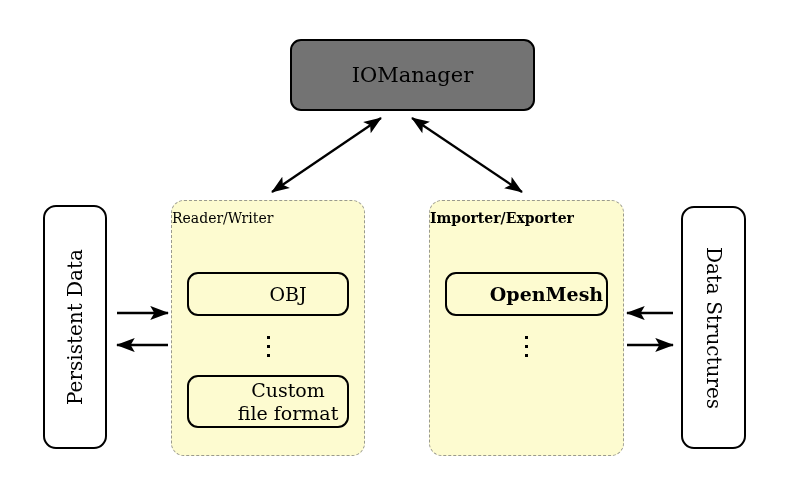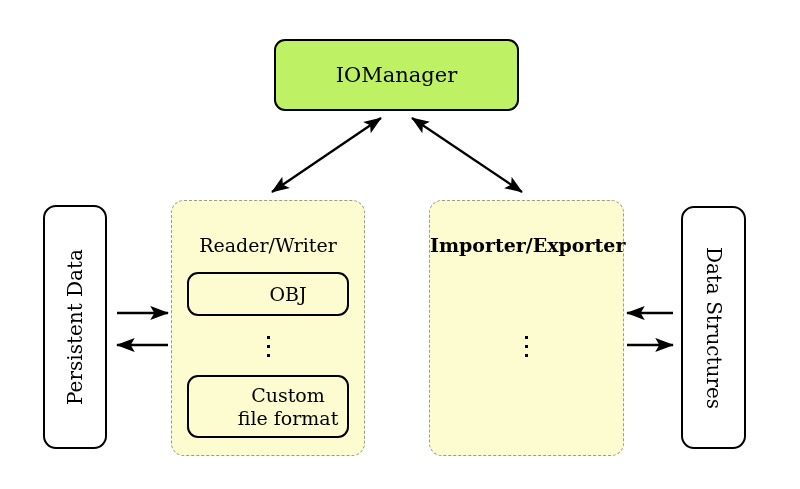--- a/index.html
+++ b/index.html
@@ -26,26 +26,27 @@
     height: 489px;
     pointer-events: none;
   }
 
   
   .node {
     position: absolute;
     box-sizing: border-box;
     border: 2.6px solid #000000;
     border-radius: 11px;
-    background: #bef264;
+    background: #737373;
     display: flex;
     align-items: center;
     justify-content: center;
     text-align: right;
     line-height: 1.18;
+    margin-left: 16px;
   }
 
   #io-manager {
     left: 274px;
     top: 39px;
     width: 245px;
     height: 72px;
     font-size: 21px;
   }
 
@@ -94,23 +95,23 @@
     top: 200px;
     height: 256px;
   }
   #panel-readerwriter { left: 171px; width: 194px; }
   #panel-importexport { left: 429px; width: 195px; font-weight: bold; }
 
   .panel-title {
     position: absolute;
     left: 0;
     right: 0;
-    top: 33px;
-    text-align: center;
-    font-size: 19px;
+    top: 9px;
+    text-align: left;
+    font-size: 14px;
     white-space: nowrap;
   }
 
   
   .panel-item {
     position: absolute;
     box-sizing: border-box;
     border: 2.6px solid #000000;
     border-radius: 11px;
     background: #fdfbd0;
@@ -125,21 +126,21 @@
   .item-top {
     left: 15px;
     right: 15px;
     top: 71px;
     height: 44px;
   }
   .item-bottom {
     left: 15px;
     right: 15px;
     top: 174px;
-    height: 63px;
+    height: 53px;
   }
 
   .vdots {
     position: absolute;
     left: 0;
     right: 0;
     top: 126px;
     height: 38px;
     display: flex;
     flex-direction: column;
@@ -211,20 +212,23 @@
       <span>
         <span>Custom</span><br>
         <span>file format</span>
       </span>
     </div>
   </div>
 
   <div class="panel" id="panel-importexport">
     <div class="panel-title">Importer/Exporter</div>
 
+    <div class="panel-item item-top">
+      <span>OpenMesh</span>
+    </div>
 
     <div class="vdots">
       <i></i>
         <i></i>
         <i></i>
     </div>
 
   </div>
 
 </div>

